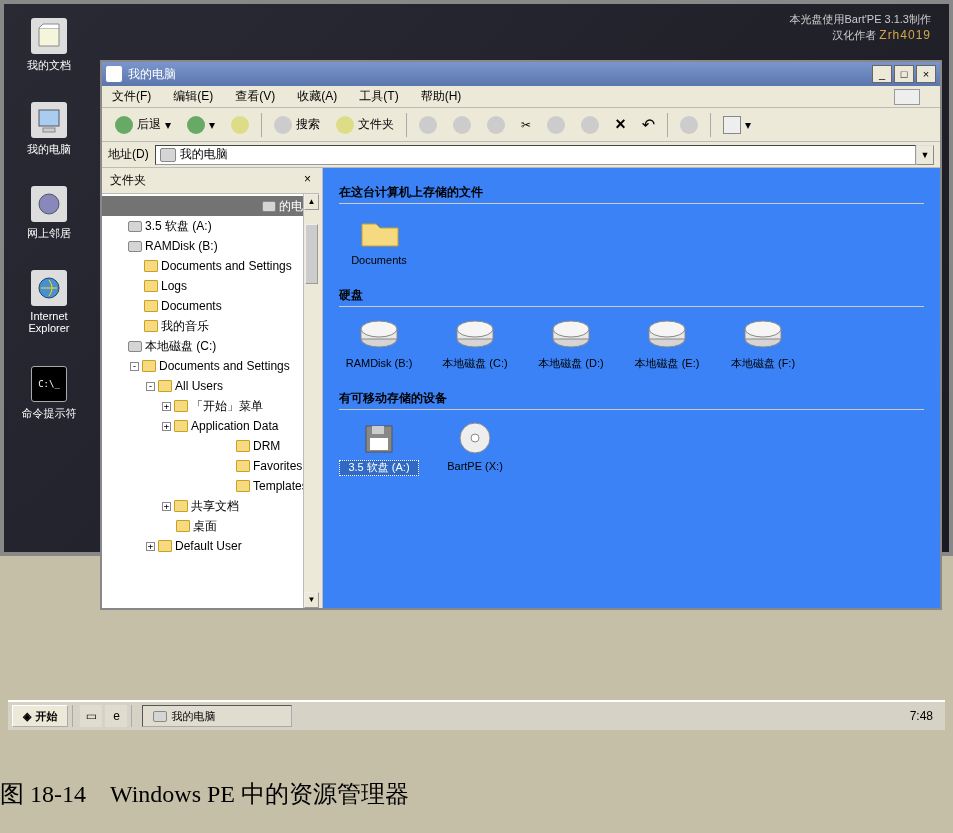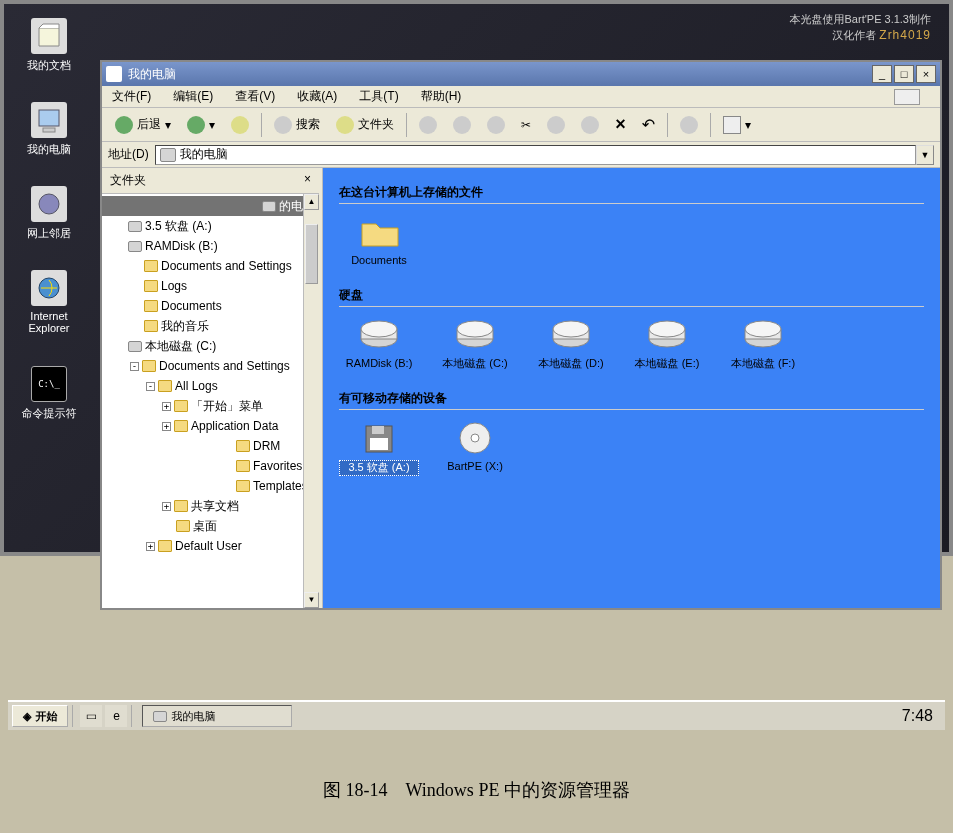--- a/index.html
+++ b/index.html
@@ -234,28 +234,27 @@
   background: #e0ddd0;
   border: 1px inset #aaa;
   margin-left: 6px;
   display: flex;
   align-items: center;
   gap: 4px;
   min-width: 150px;
   font-size:11px;
 }
 .task-sep { width:1px; height:22px; background:#aaa; margin:0 4px;}
-.tray { margin-left: auto; padding:0 8px; font-size:16px; }
+.tray { margin-left: auto; padding:0 8px; font-size:12px; }
 
 .caption {
   position: absolute;
   top: 778px;
   left: 0; right: 0;
-  text-align: center;
-  font-size: 18px;
+  font-size: 24px;
   font-family: "SimSun", serif;
 }
 </style>
 </head>
 <body>
 
 <div class="desktop">
 
   <div class="watermark">
     <div>本光盘使用Bart'PE 3.1.3制作</div>
@@ -435,21 +434,21 @@
               <span>本地磁盘 (C:)</span>
             </div>
             <div class="tree-item ind2">
               <span class="exp">-</span>
               <span class="fico"></span>
               <span>Documents and Settings</span>
             </div>
             <div class="tree-item ind3">
               <span class="exp">-</span>
               <span class="fico"></span>
-              <span>All Logs</span>
+              <span>All Users</span>
             </div>
             <div class="tree-item ind4">
               <span class="exp">+</span>
               <span class="fico"></span>
               <span>「开始」菜单</span>
             </div>
             <div class="tree-item ind4">
               <span class="exp">+</span>
               <span class="fico"></span>
               <span>Application Data</span>

